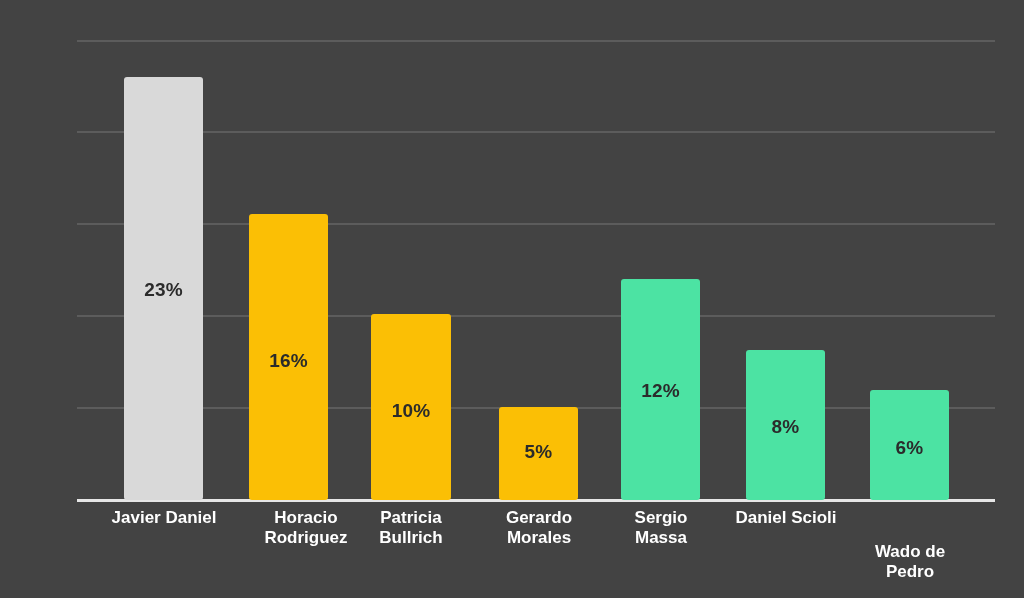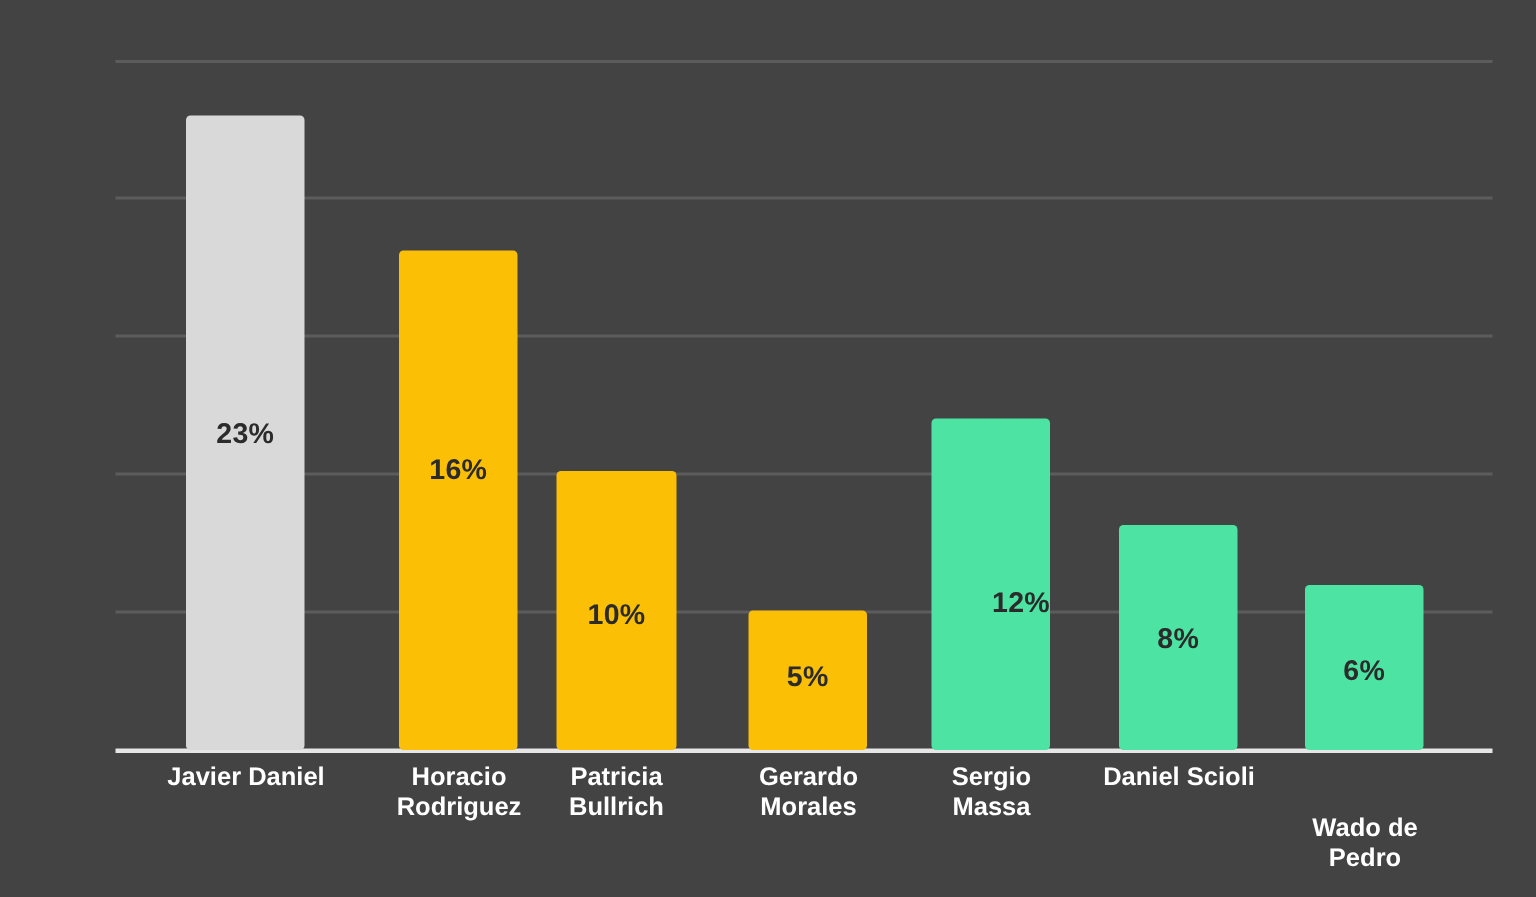--- a/index.html
+++ b/index.html
@@ -86,34 +86,34 @@
     <div class="gridline" style="top:407px"></div>
     <div class="axis-line"></div>
   </div>
 
   <div class="bars-layer">
 
     <div class="bar" style="left:124px; width:79px; height:423px; background:#d9d9d9;">
       <span class="bar-value" style="top:202px;">23%</span>
     </div>
 
-    <div class="bar" style="left:266px; width:79px; height:333px; background:#fbbf05;">
+    <div class="bar" style="left:249px; width:79px; height:286px; background:#fbbf05;">
       <span class="bar-value" style="top:136px;">16%</span>
     </div>
 
     <div class="bar" style="left:371px; width:80px; height:186px; background:#fbbf05;">
       <span class="bar-value" style="top:86px;">10%</span>
     </div>
 
     <div class="bar" style="left:499px; width:79px; height:93px; background:#fbbf05;">
       <span class="bar-value" style="top:34px;">5%</span>
     </div>
 
     <div class="bar" style="left:621px; width:79px; height:221px; background:#4ce3a3;">
-      <span class="bar-value" style="top:113px;text-align:right;">12%</span>
+      <span class="bar-value" style="top:101px;">12%</span>
     </div>
 
     <div class="bar" style="left:746px; width:79px; height:150px; background:#4ce3a3;">
       <span class="bar-value" style="top:66px;">8%</span>
     </div>
 
     <div class="bar" style="left:870px; width:79px; height:110px; background:#4ce3a3;">
       <span class="bar-value" style="top:47px;">6%</span>
     </div>
 

